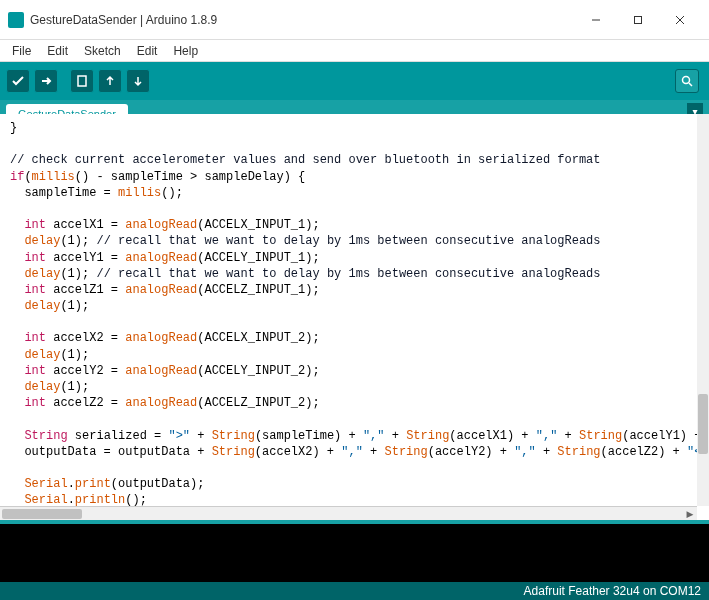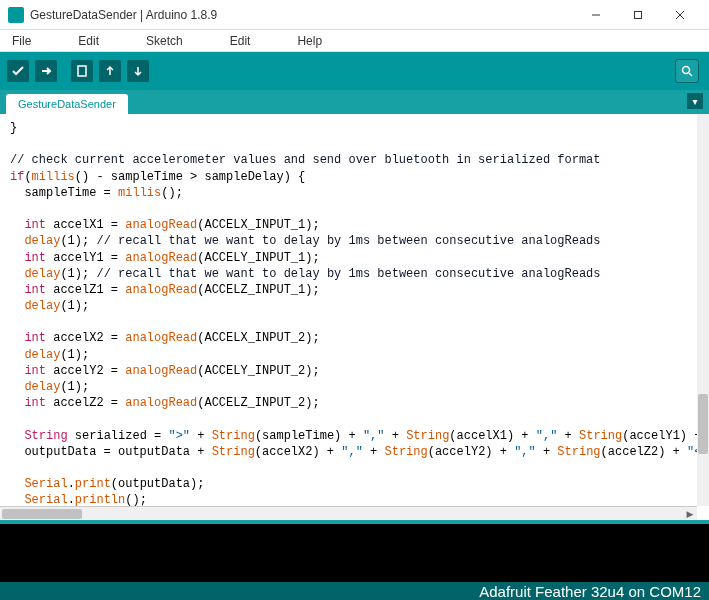--- a/index.html
+++ b/index.html
@@ -1,24 +1,24 @@
 <!DOCTYPE html>
 <html><head>
 <meta charset="utf-8">
 <style>
 * { margin: 0; padding: 0; box-sizing: border-box; }
 body { font-family: "Segoe UI", Tahoma, sans-serif; font-size: 12px; background: #fff; width: 709px; height: 600px; overflow: hidden; position: relative; }
 
-.titlebar { height: 30px; background: #fff; display: flex; align-items: center; padding: 0 8px; border-bottom: 1px solid #ddd; }
+.titlebar { height: 40px; background: #fff; display: flex; align-items: center; padding: 0 8px; border-bottom: 1px solid #ddd; }
 .titlebar-icon { width: 16px; height: 16px; background: #00979d; border-radius: 2px; margin-right: 6px; }
 .titlebar-title { flex: 1; font-size: 12px; color: #333; }
 .titlebar-controls { display: flex; gap: 0; }
 .titlebar-btn { width: 42px; height: 28px; display: flex; align-items: center; justify-content: center; color: #333; font-size: 14px; cursor: pointer; }
 
-.menubar { height: 22px; background: #fff; display: flex; align-items: center; padding: 0 4px; border-bottom: 1px solid #ddd; gap: 31px; }
+.menubar { height: 22px; background: #fff; display: flex; align-items: center; padding: 0 4px; border-bottom: 1px solid #ddd; }
 .menu-item { padding: 2px 8px; font-size: 12px; color: #333; cursor: pointer; }
 
 .toolbar { height: 38px; background: #00979d; display: flex; align-items: center; padding: 0 6px; }
 .tool-btn { width: 24px; height: 24px; border-radius: 3px; background: #006468; margin-right: 4px; display: flex; align-items: center; justify-content: center; color: #fff; cursor: pointer; border: 1px solid #00979d; }
 .tool-btn svg { width: 14px; height: 14px; }
 .tool-spacer { flex: 1; }
 .tool-btn.right { background: #17a1a5; border: 1px solid #006468; }
 
 .tabbar { height: 24px; background: #17a1a5; display: flex; align-items: flex-end; padding: 0 6px; position: relative; }
 .tab { padding: 4px 12px; font-size: 11px; color: #fff; background: #4db6ac; border-radius: 3px 3px 0 0; margin-right: 2px; cursor: pointer; }
@@ -36,21 +36,21 @@
 .hscroll-thumb { position: absolute; left: 2px; height: 10px; width: 80px; background: #c1c1c1; border-radius: 2px; top: 2px; }
 .hscroll-arrow { width: 14px; height: 14px; display: flex; align-items: center; justify-content: center; font-size: 9px; color: #666; position: absolute; }
 .hscroll-arrow.right { right: 0; }
 
 .vscroll { position: absolute; right: 0; top: 114px; bottom: 94px; width: 12px; background: #f0f0f0; }
 .vscroll-thumb { position: absolute; right: 1px; width: 10px; height: 60px; top: 280px; background: #c1c1c1; border-radius: 2px; }
 
 .console-sep { position: absolute; left: 0; right: 0; bottom: 76px; height: 4px; background: #17a1a5; }
 .console { position: absolute; left: 0; right: 0; bottom: 18px; height: 58px; background: #000; }
 
-.statusbar { position: absolute; left: 0; right: 0; bottom: 0; height: 18px; background: #006468; color: #fff; display: flex; align-items: center; justify-content: flex-end; padding: 6px 8px; font-size: 15px; }
+.statusbar { position: absolute; left: 0; right: 0; bottom: 0; height: 18px; background: #006468; color: #fff; display: flex; align-items: center; justify-content: flex-end; padding: 6px 8px; font-size: 12px; }
 </style>
 </head>
 <body>
 
 <div class="titlebar">
   <div class="titlebar-icon"></div>
   <div class="titlebar-title">GestureDataSender | Arduino 1.8.9</div>
   <div class="titlebar-controls">
     <div class="titlebar-btn">
       <svg viewBox="0 0 10 10" width="10" height="10">

